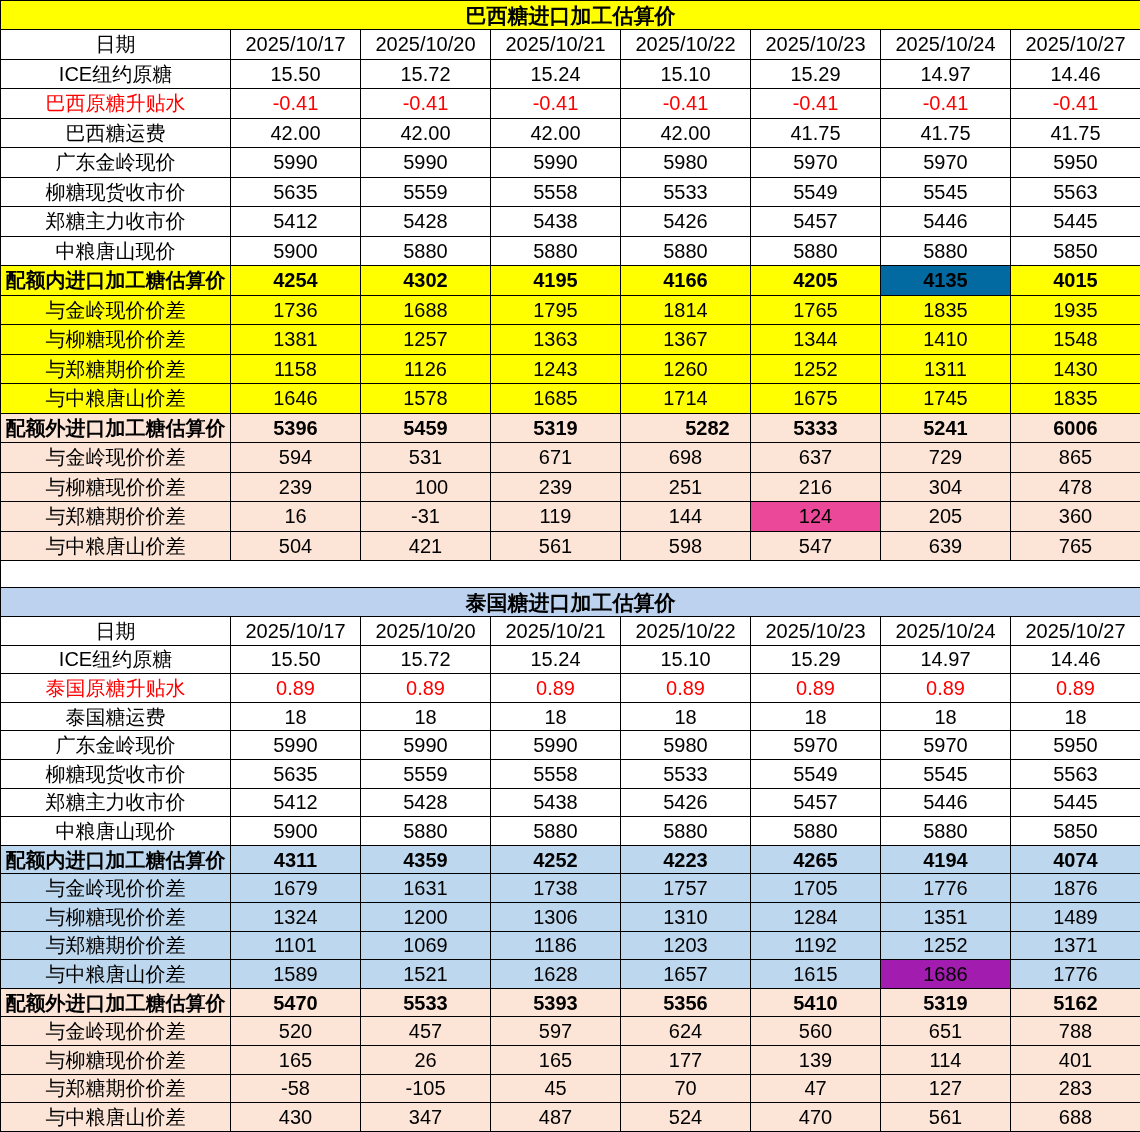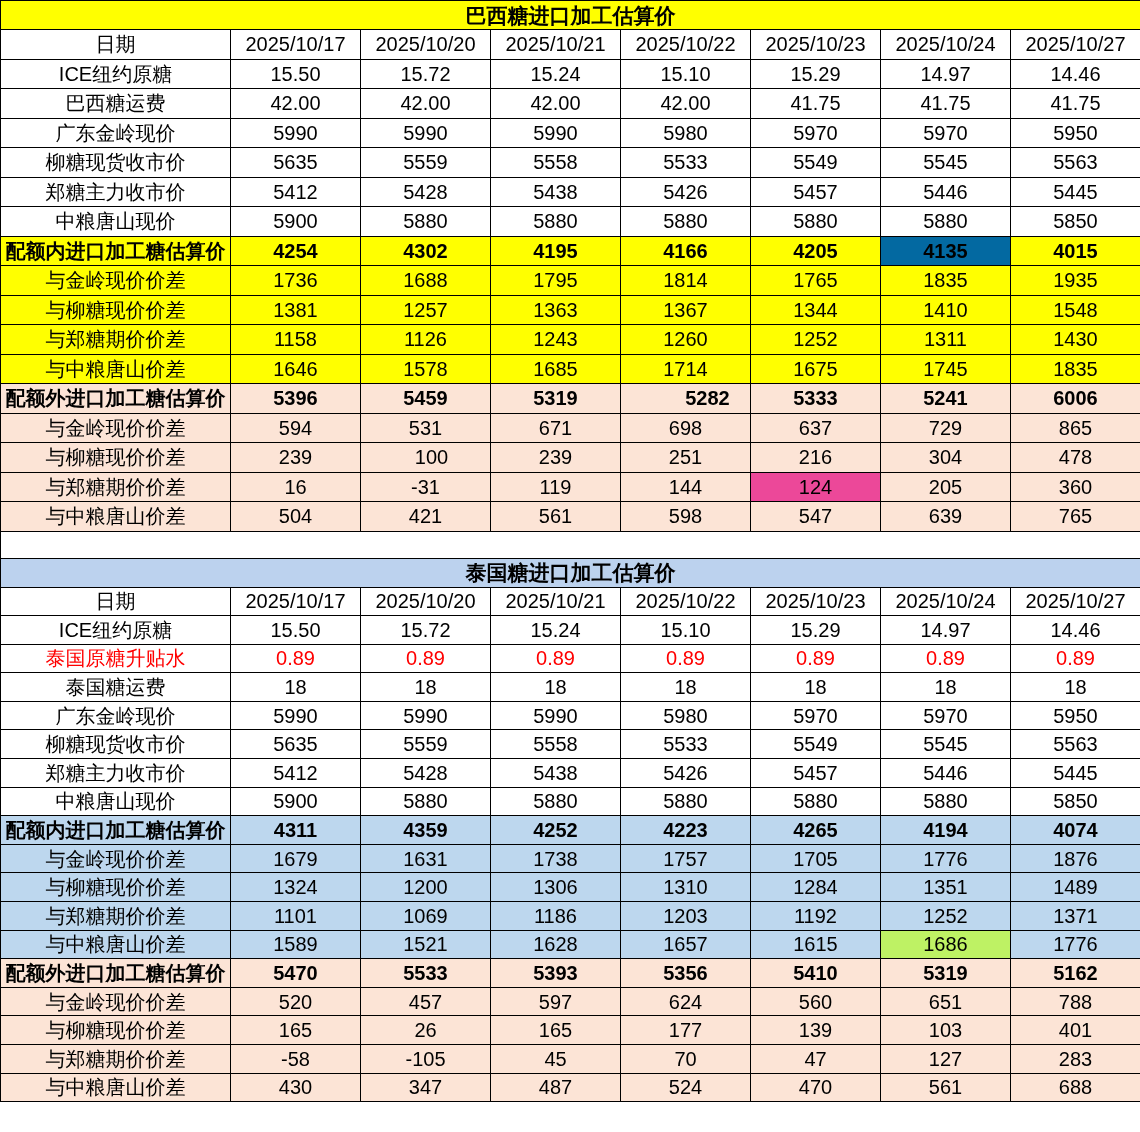--- a/index.html
+++ b/index.html
@@ -57,20 +57,30 @@
           <td>ICE纽约原糖</td>
           <td>15.50</td>
           <td>15.72</td>
           <td>15.24</td>
           <td>15.10</td>
           <td>15.29</td>
           <td>14.97</td>
           <td>14.46</td>
         </tr>
         <tr>
+          <td class="red">巴西原糖升贴水</td>
+          <td class="red">-0.41</td>
+          <td class="red">-0.41</td>
+          <td class="red">-0.41</td>
+          <td class="red">-0.41</td>
+          <td class="red">-0.41</td>
+          <td class="red">-0.41</td>
+          <td class="red">-0.41</td>
+        </tr>
+        <tr>
           <td>巴西糖运费</td>
           <td>42.00</td>
           <td>42.00</td>
           <td>42.00</td>
           <td>42.00</td>
           <td>41.75</td>
           <td>41.75</td>
           <td>41.75</td>
         </tr>
         <tr>
@@ -351,21 +361,21 @@
           <td style="background-color: rgb(189, 215, 238);">1252</td>
           <td style="background-color: rgb(189, 215, 238);">1371</td>
         </tr>
         <tr>
           <td style="background-color: rgb(189, 215, 238);">与中粮唐山价差</td>
           <td style="background-color: rgb(189, 215, 238);">1589</td>
           <td style="background-color: rgb(189, 215, 238);">1521</td>
           <td style="background-color: rgb(189, 215, 238);">1628</td>
           <td style="background-color: rgb(189, 215, 238);">1657</td>
           <td style="background-color: rgb(189, 215, 238);">1615</td>
-          <td style="background-color: #bef264;">1686</td>
+          <td style="background-color: #a21caf;">1686</td>
           <td style="background-color: rgb(189, 215, 238);">1776</td>
         </tr>
         <tr>
           <td class="bold" style="background-color: rgb(252, 228, 214);">配额外进口加工糖估算价</td>
           <td class="bold" style="background-color: rgb(252, 228, 214);">5470</td>
           <td class="bold" style="background-color: rgb(252, 228, 214);">5533</td>
           <td class="bold" style="background-color: rgb(252, 228, 214);">5393</td>
           <td class="bold" style="background-color: rgb(252, 228, 214);">5356</td>
           <td class="bold" style="background-color: rgb(252, 228, 214);">5410</td>
           <td class="bold" style="background-color: rgb(252, 228, 214);">5319</td>
@@ -381,21 +391,21 @@
           <td style="background-color: rgb(252, 228, 214);">651</td>
           <td style="background-color: rgb(252, 228, 214);">788</td>
         </tr>
         <tr>
           <td style="background-color: rgb(252, 228, 214);">与柳糖现价价差</td>
           <td style="background-color: rgb(252, 228, 214);">165</td>
           <td style="background-color: rgb(252, 228, 214);">26</td>
           <td style="background-color: rgb(252, 228, 214);">165</td>
           <td style="background-color: rgb(252, 228, 214);">177</td>
           <td style="background-color: rgb(252, 228, 214);">139</td>
-          <td style="background-color: rgb(252, 228, 214);">103</td>
+          <td style="background-color: rgb(252, 228, 214);">114</td>
           <td style="background-color: rgb(252, 228, 214);">401</td>
         </tr>
         <tr>
           <td style="background-color: rgb(252, 228, 214);">与郑糖期价价差</td>
           <td style="background-color: rgb(252, 228, 214);">-58</td>
           <td style="background-color: rgb(252, 228, 214);">-105</td>
           <td style="background-color: rgb(252, 228, 214);">45</td>
           <td style="background-color: rgb(252, 228, 214);">70</td>
           <td style="background-color: rgb(252, 228, 214);">47</td>
           <td style="background-color: rgb(252, 228, 214);">127</td>

